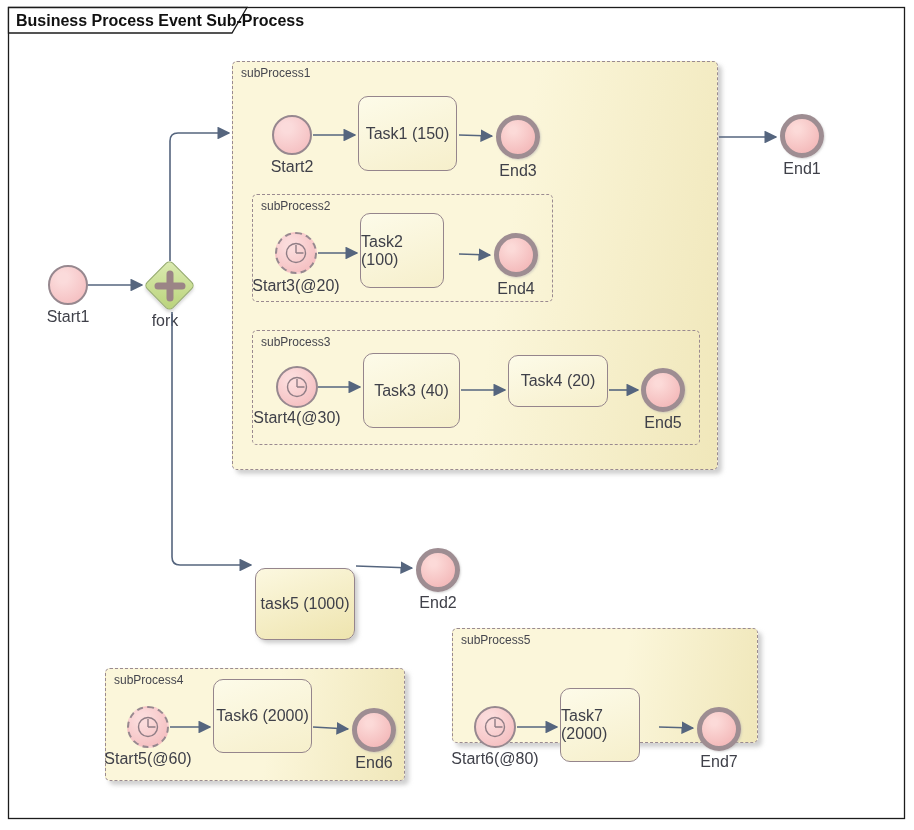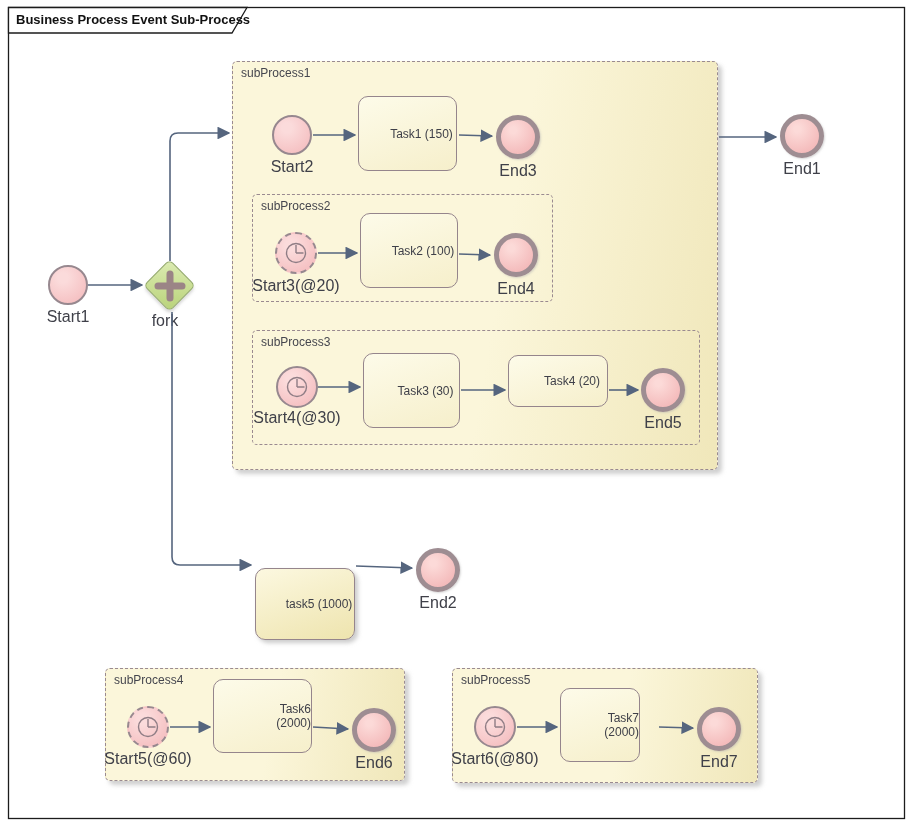--- a/index.html
+++ b/index.html
@@ -6,41 +6,41 @@
   #canvas {
     position:relative; width:914px; height:830px; background:#ffffff;
     font-family:"Liberation Sans", sans-serif; overflow:hidden;
   }
   .layer { position:absolute; left:0; top:0; width:914px; height:830px; }
   #frame-layer { z-index:0; }
   #flow-layer  { z-index:5; pointer-events:none; }
 
   #diagram-title {
     position:absolute; left:16px; top:12px; z-index:2;
-    font-size:13px; font-weight:bold; color:#111111; white-space:nowrap;
+    font-size:16px; font-weight:bold; color:#111111; white-space:nowrap;
   }
 
   .subproc {
     position:absolute; z-index:1; box-sizing:border-box;
     border:1.6px dashed #9a8a90; border-radius:5px;
     background:linear-gradient(100deg, #fbf6da 55%, #f0e7ba);
   }
   .subproc.shadow { box-shadow:4px 4px 4px rgba(170,170,170,0.55); }
   .subproc.nested { background:transparent; z-index:2; }
   .subproc-label {
     position:absolute; left:8px; top:4px;
     font-size:12px; color:#45464e; white-space:nowrap;
   }
 
   .task {
     position:absolute; z-index:3; box-sizing:border-box;
     border:1.4px solid #95858c; border-radius:10px;
     background:linear-gradient(160deg, #fdfbe9, #f6efcb);
     display:flex; align-items:center; justify-content:center;
-    font-size:12px; color:#3f4049; text-align:right;padding-left:28px;
+    font-size:16px; color:#3f4049; text-align:left;
   }
   .task.solo {
     background:linear-gradient(160deg, #fcf8e0, #eee4ae);
     box-shadow:3px 3px 4px rgba(170,170,170,0.6);
     margin-top:40px;
   }
 
   .event {
     position:absolute; z-index:3; box-sizing:border-box; border-radius:50%;
     display:flex; align-items:center; justify-content:center;
@@ -88,21 +88,21 @@
   </div>
   <div class="subproc nested" style="left:252px;top:194px;width:301px;height:108px">
     <div class="subproc-label">subProcess2</div>
   </div>
   <div class="subproc nested" style="left:252px;top:330px;width:448px;height:115px">
     <div class="subproc-label">subProcess3</div>
   </div>
   <div class="subproc shadow" style="left:105px;top:668px;width:300px;height:113px">
     <div class="subproc-label">subProcess4</div>
   </div>
-  <div class="subproc shadow" style="left:452px;top:668px;width:306px;height:115px">
+  <div class="subproc shadow" style="left:452px;top:628px;width:306px;height:115px">
     <div class="subproc-label">subProcess5</div>
   </div>
 
   <div class="fork-wrap" style="left:144px;top:260px">
     <div class="fork-diamond"></div>
     <svg class="fork-plus" width="34" height="34" viewBox="0 0 34 34">
       <path d="M17 5 V29 M5 17 H29" stroke="#9b8486" stroke-width="7" stroke-linecap="round" fill="none"></path>
     </svg>
   </div>
   <div class="node-label" style="left:165px;top:312px">fork</div>
@@ -139,22 +139,22 @@
 
   <div class="event start timer" style="left:474px;top:706px">
     <svg width="24" height="24" viewBox="0 0 24 24">
       <circle cx="12" cy="12" r="9.5" fill="none" stroke="#8f7d85" stroke-width="1.4"></circle>
       <path d="M12 12 V4 M12 12 H19.5" stroke="#8f7d85" stroke-width="1.4" fill="none"></path>
     </svg>
   </div>
   <div class="node-label" style="left:495px;top:750px">Start6(@80)</div>
 
   <div class="task" style="left:358px;top:96px;width:99px;height:75px">Task1 (150)</div>
-  <div class="task" style="left:360px;top:213px;width:98px;height:75px">Task2 (100)</div>
-  <div class="task" style="left:363px;top:353px;width:97px;height:75px">Task3 (30)</div>
+  <div class="task" style="left:360px;top:213px;width:84px;height:75px">Task2 (100)</div>
+  <div class="task" style="left:363px;top:353px;width:97px;height:75px">Task3 (40)</div>
   <div class="task" style="left:508px;top:355px;width:100px;height:52px">Task4 (20)</div>
   <div class="task solo" style="left:255px;top:528px;width:100px;height:72px">task5 (1000)</div>
   <div class="task" style="left:213px;top:679px;width:99px;height:74px">Task6 (2000)</div>
   <div class="task" style="left:560px;top:688px;width:80px;height:74px">Task7 (2000)</div>
 
   <div class="event end" style="left:496px;top:115px"></div>
   <div class="node-label" style="left:518px;top:162px">End3</div>
 
   <div class="event end" style="left:494px;top:233px"></div>
   <div class="node-label" style="left:516px;top:280px">End4</div>

